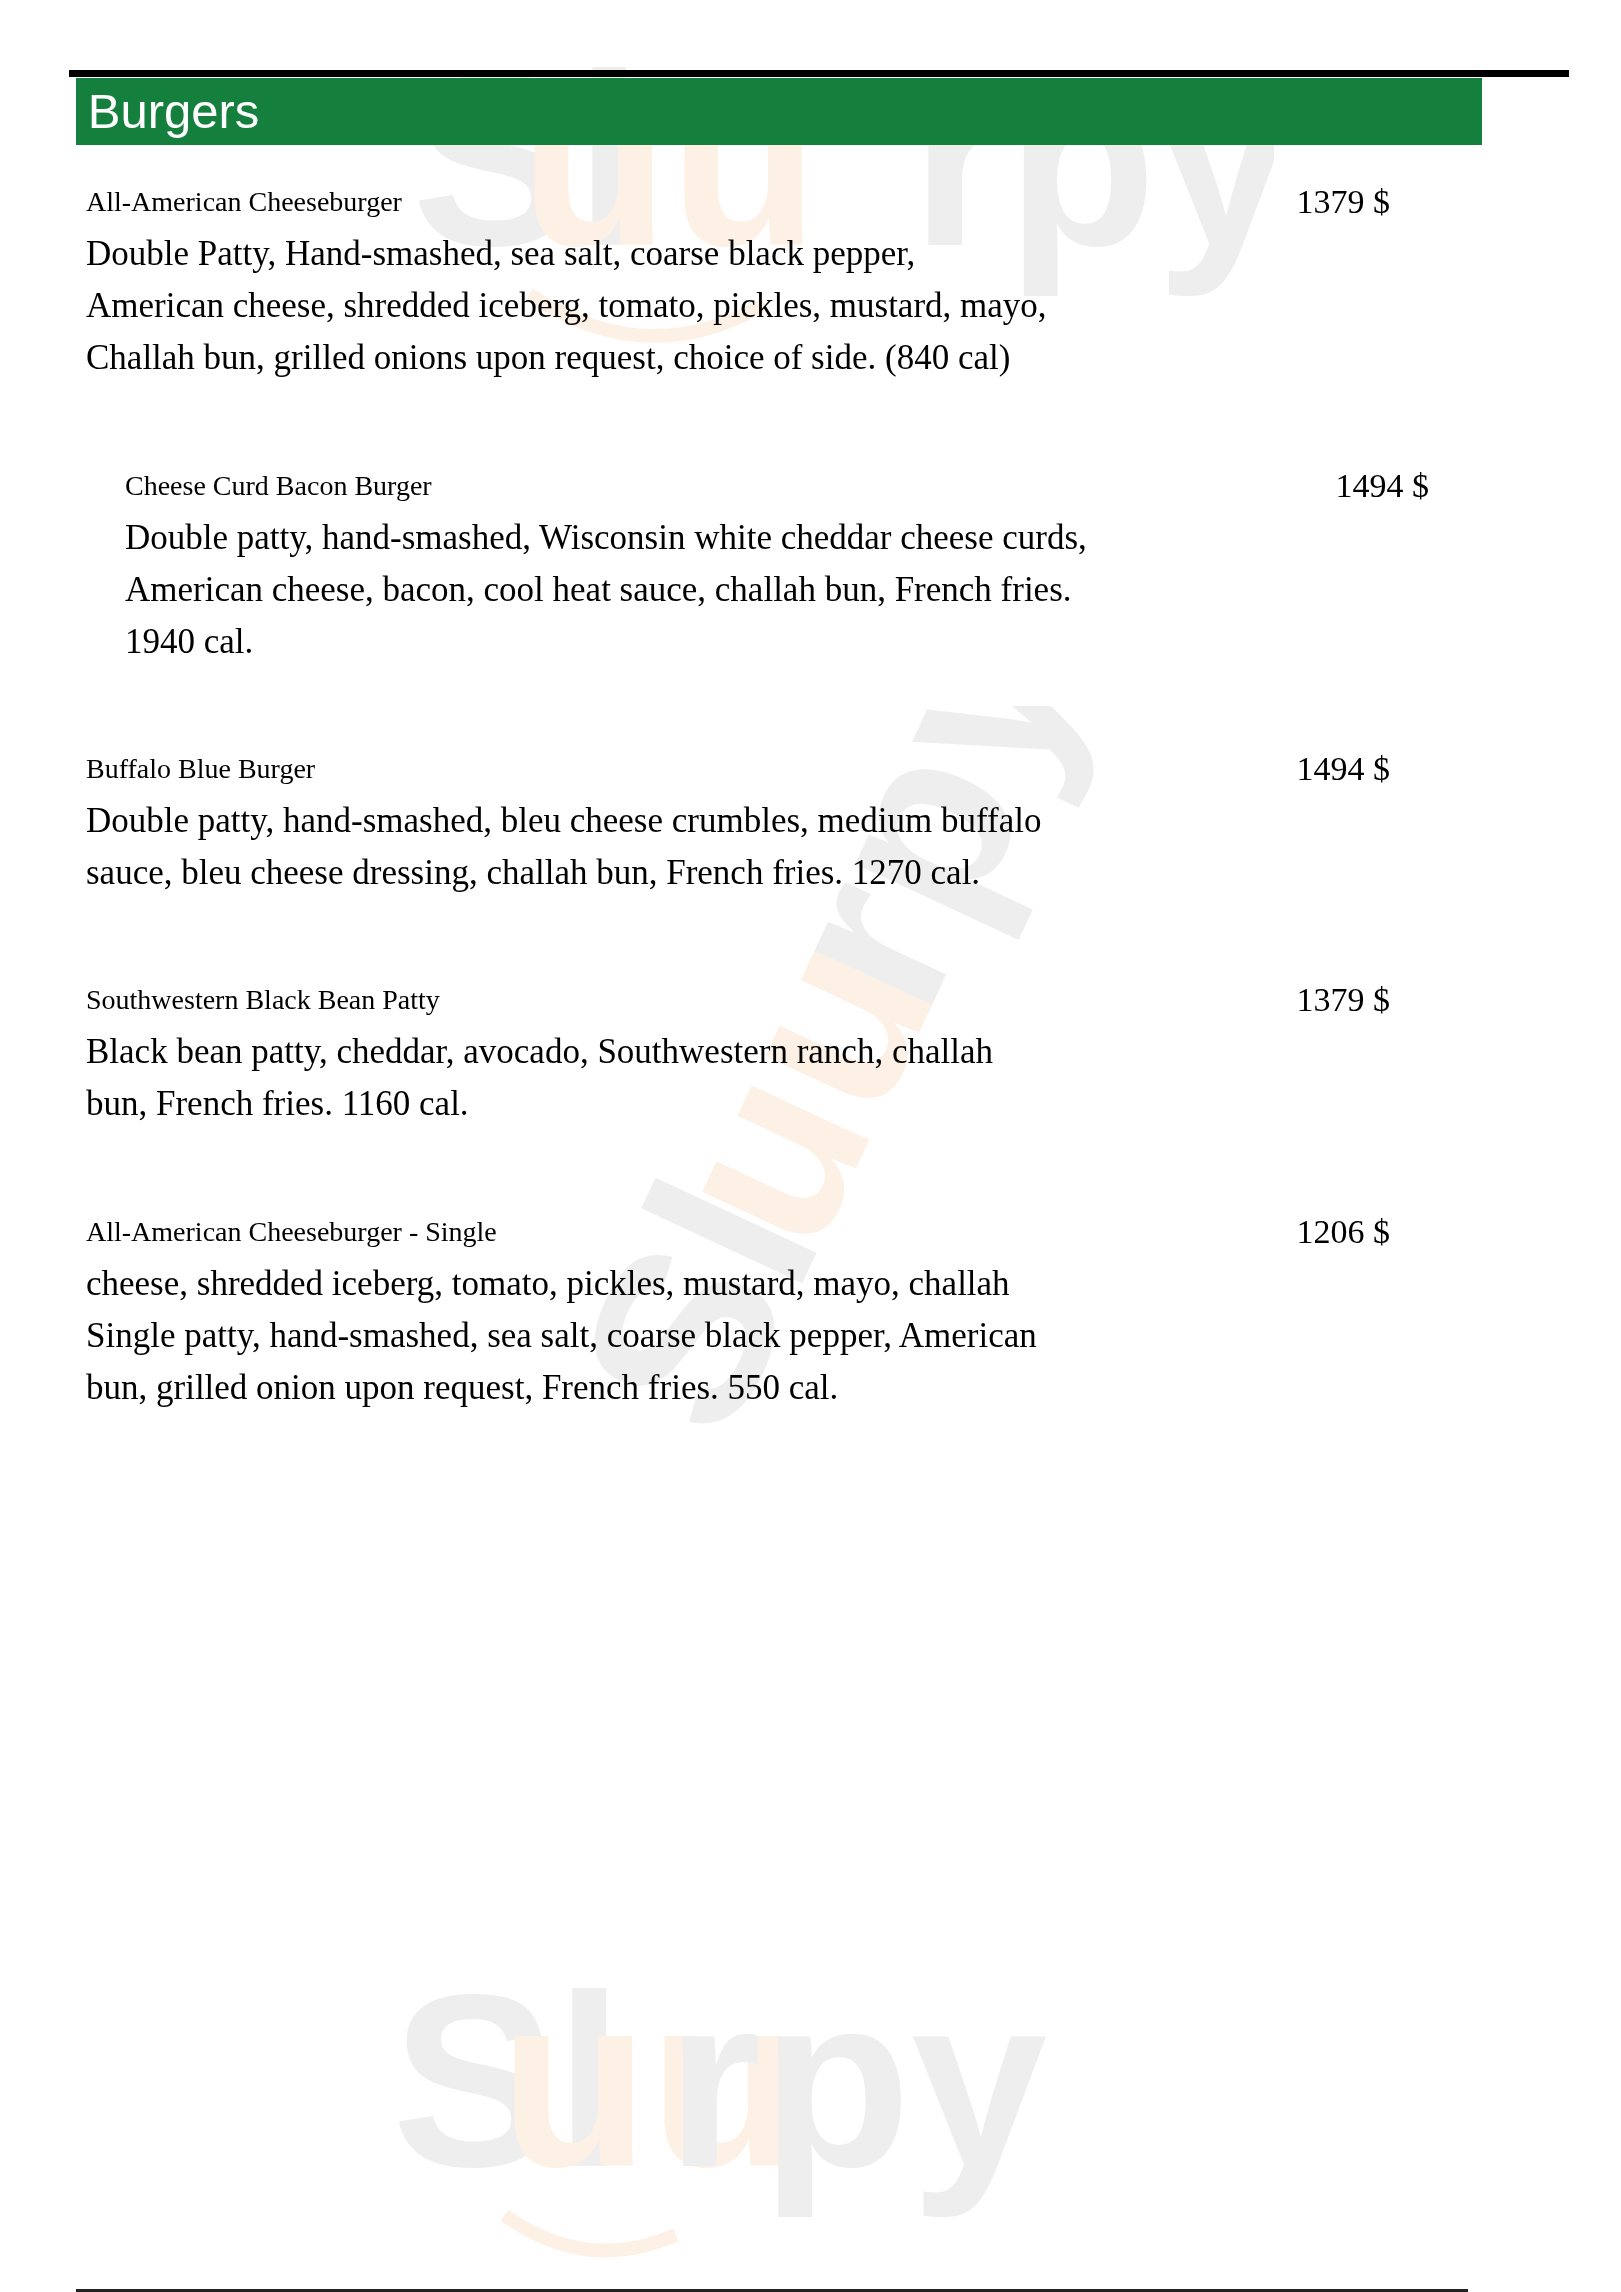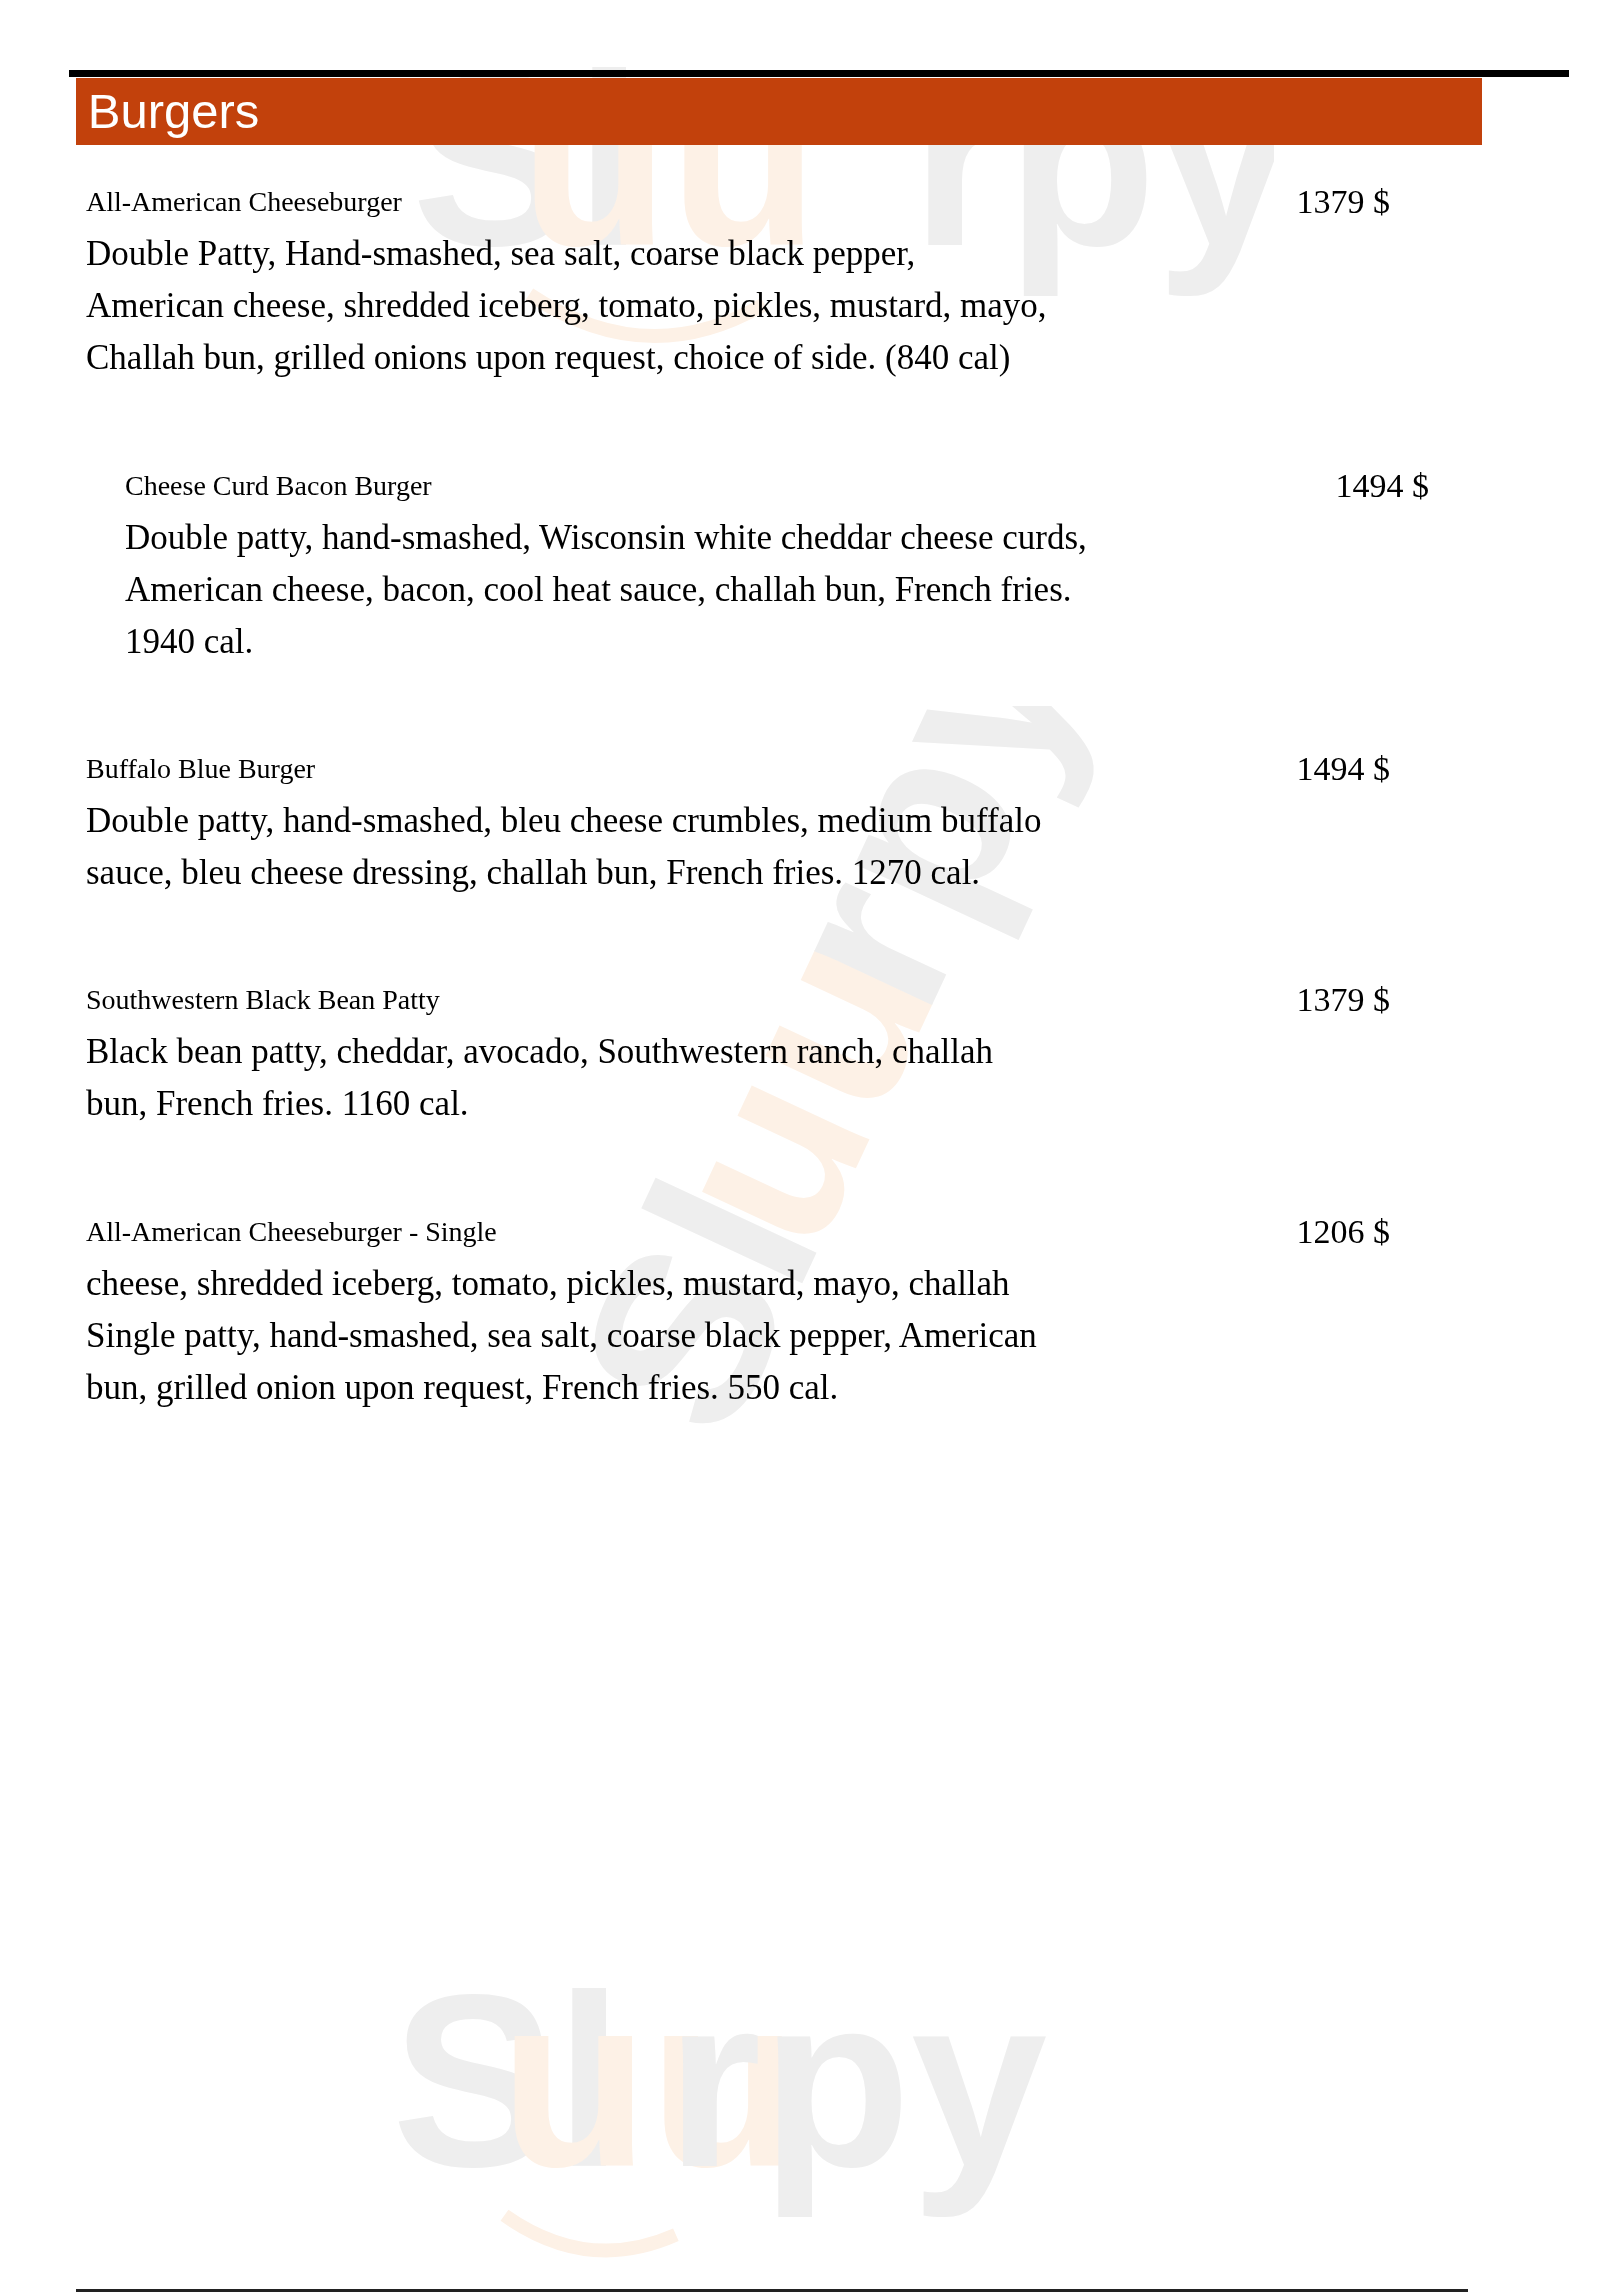--- a/index.html
+++ b/index.html
@@ -1,18 +1,18 @@
 <!DOCTYPE html>
 <html><head>
   <meta charset="utf-8">
   <style>
     html, body { margin: 0; padding: 0; background: #ffffff; }
     body { width: 1621px; height: 2293px; position: relative; overflow: hidden; font-family: "Liberation Serif", serif; color: #000; }
     .top-rule { position: absolute; left: 69px; top: 70px; width: 1500px; height: 6.9px; background: #000; }
-    .banner { position: absolute; left: 76px; top: 78px; width: 1406px; height: 67px; background: #c2410c; }
+    .banner { position: absolute; left: 76px; top: 78px; width: 1406px; height: 67px; background: #15803d; }
     .banner-title { position: absolute; left: 11.8px; top: 5.9px; font-family: "Liberation Sans", sans-serif; font-size: 49px; line-height: 55px; color: #ffffff; }
     .watermark { position: absolute; opacity: 1; pointer-events: none; }
     .item { position: absolute; left: 86px; width: 1304px; }
     .item-name { font-size: 28px; line-height: 52px; }
     .item-desc { font-size: 35px; line-height: 52px; width: 1157px; }
     .item-price { position: absolute; right: 0; top: 0; font-size: 34px; line-height: 52px; text-align: right; width: 196px; }
     .bottom-rule { position: absolute; left: 76px; top: 2289px; width: 1392px; height: 3.9px; background: #222; }
   </style>
 </head>
 <body>

